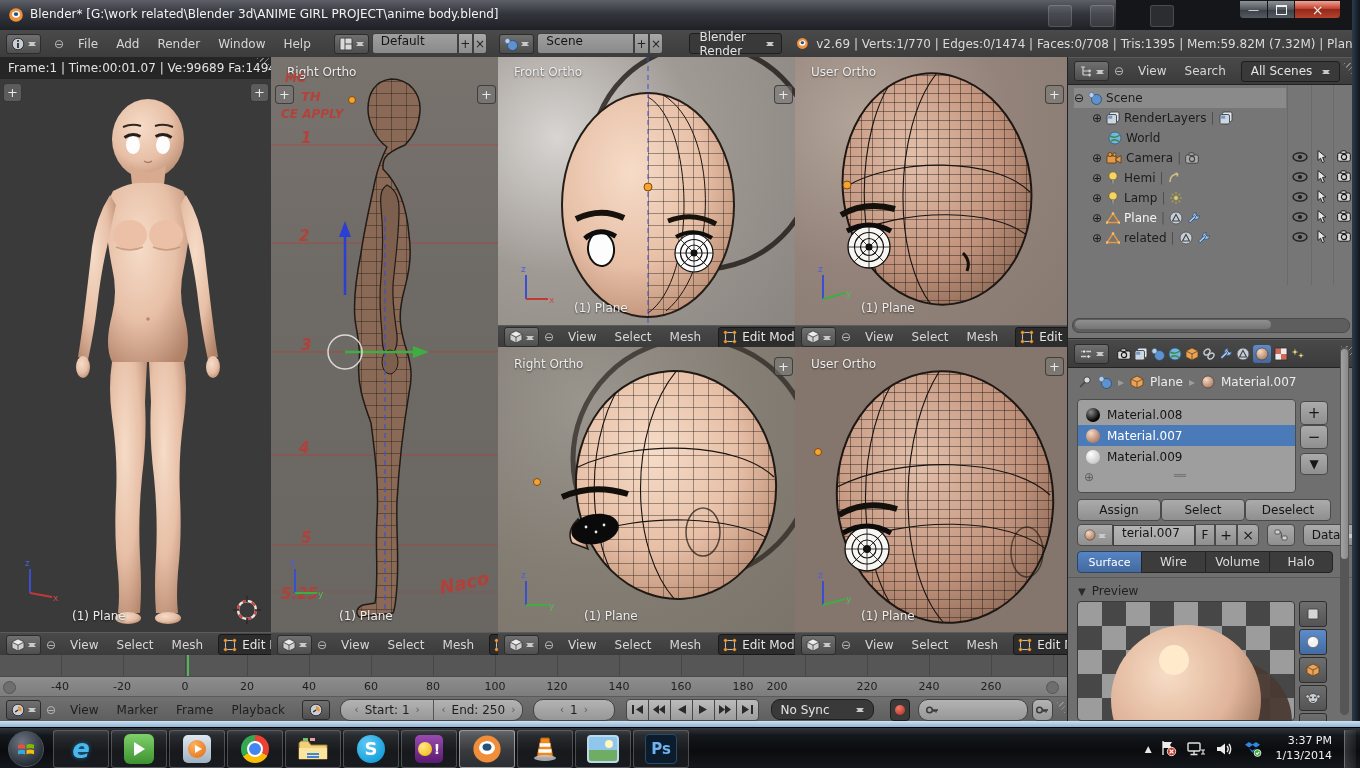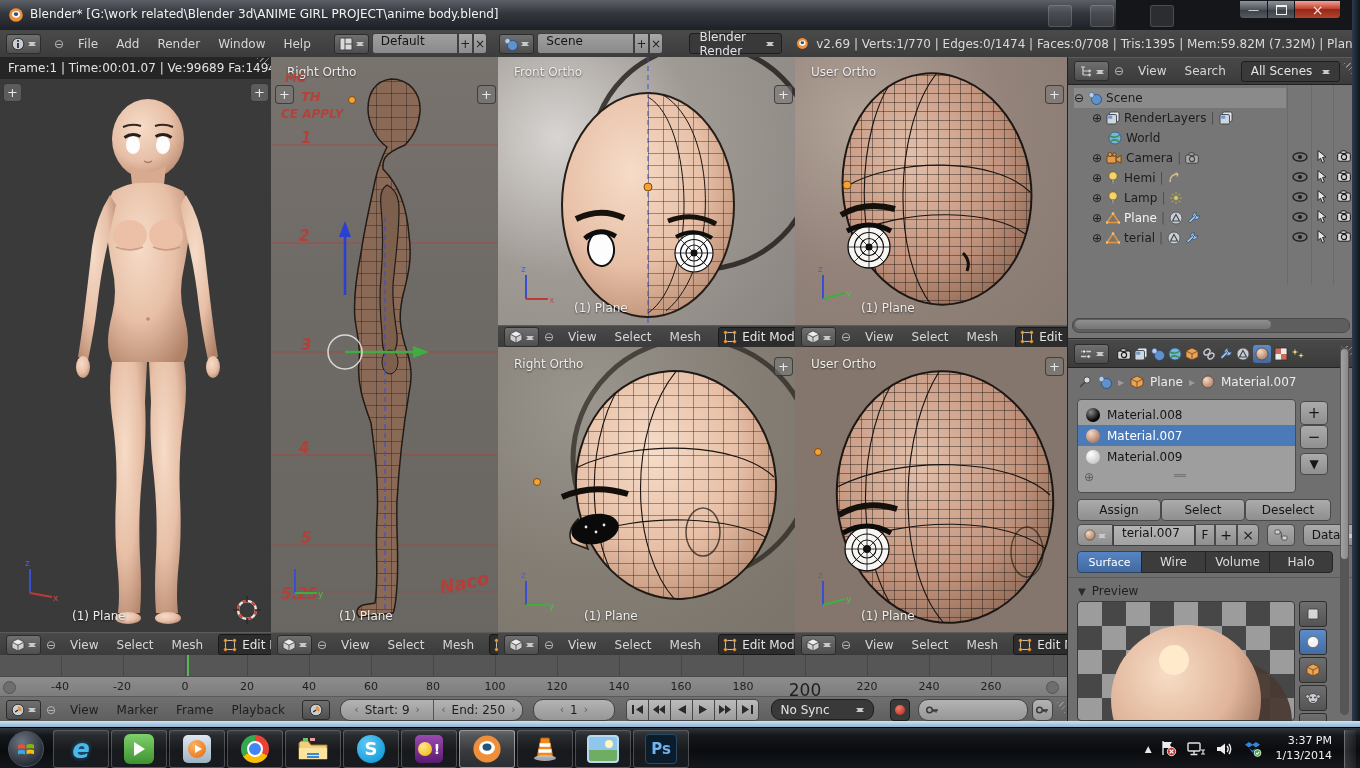--- a/index.html
+++ b/index.html
@@ -743,21 +743,21 @@
     <span class="abs" style="left:185px;top:3px;transform:translateX(-50%);color:#1f1f1f;font-size:11px">0</span>
     <span class="abs" style="left:247px;top:3px;transform:translateX(-50%);color:#1f1f1f;font-size:11px">20</span>
     <span class="abs" style="left:309px;top:3px;transform:translateX(-50%);color:#1f1f1f;font-size:11px">40</span>
     <span class="abs" style="left:371px;top:3px;transform:translateX(-50%);color:#1f1f1f;font-size:11px">60</span>
     <span class="abs" style="left:433px;top:3px;transform:translateX(-50%);color:#1f1f1f;font-size:11px">80</span>
     <span class="abs" style="left:495px;top:3px;transform:translateX(-50%);color:#1f1f1f;font-size:11px">100</span>
     <span class="abs" style="left:557px;top:3px;transform:translateX(-50%);color:#1f1f1f;font-size:11px">120</span>
     <span class="abs" style="left:619px;top:3px;transform:translateX(-50%);color:#1f1f1f;font-size:11px">140</span>
     <span class="abs" style="left:681px;top:3px;transform:translateX(-50%);color:#1f1f1f;font-size:11px">160</span>
     <span class="abs" style="left:743px;top:3px;transform:translateX(-50%);color:#1f1f1f;font-size:11px">180</span>
-    <span class="abs" style="left:805px;top:3px;transform:translateX(-50%);color:#1f1f1f;font-size:17px">200</span>
+    <span class="abs" style="left:777px;top:3px;transform:translateX(-50%);color:#1f1f1f;font-size:11px">200</span>
     <span class="abs" style="left:867px;top:3px;transform:translateX(-50%);color:#1f1f1f;font-size:11px">220</span>
     <span class="abs" style="left:929px;top:3px;transform:translateX(-50%);color:#1f1f1f;font-size:11px">240</span>
     <span class="abs" style="left:991px;top:3px;transform:translateX(-50%);color:#1f1f1f;font-size:11px">260</span>
   </div>
   <div class="abs" style="left:187px;top:655px;width:2px;height:21px;background:#57b657"></div>
 
   <div class="abs ehdr" style="left:0;top:696px;width:1067px;height:25px;background:linear-gradient(#707070,#5e5e5e)">
     <div class="etype" style="margin-left:6px">
       <svg class="ic14">
           <use href="#i-clockico"></use>
@@ -770,21 +770,21 @@
     <span class="m" style="color:#1e1e1e">Frame</span>
     <span class="m" style="color:#1e1e1e">Playback</span>
     <div class="etype" style="margin-left:8px;width:24px;justify-content:center">
       <svg class="ic14">
           <use href="#i-clockico"></use>
         </svg>
     </div>
     <div class="pillpair" style="margin-left:10px">
       <div class="stepper" style="width:124px">
         <span class="ar">‹</span>
-        <span>Start: 9</span>
+        <span>Start: 1</span>
         <span class="ar">›</span>
       </div>
       <div class="stepper" style="width:118px;border-left:1px solid #555">
         <span class="ar">‹</span>
         <span>End: 250</span>
         <span class="ar">›</span>
       </div>
     </div>
     <div class="stepper" style="width:106px;margin-left:10px;border:1px solid #434343;border-radius:10px">
       <span class="ar">‹</span>
@@ -944,21 +944,21 @@
       <svg class="ic14">
           <use href="#i-wrench"></use>
         </svg>
     </div>
 
     <div class="outliner-row" style="left:24px;top:171px">
       <span>⊕</span>
       <svg class="ic14">
           <use href="#i-mesh"></use>
         </svg>
-      <span class="otext">terial</span>
+      <span class="otext">related</span>
       <span class="sep">|</span>
       <svg class="ic14">
           <use href="#i-meshdata"></use>
         </svg>
       <svg class="ic14">
           <use href="#i-wrench"></use>
         </svg>
     </div>
 
     <div>

